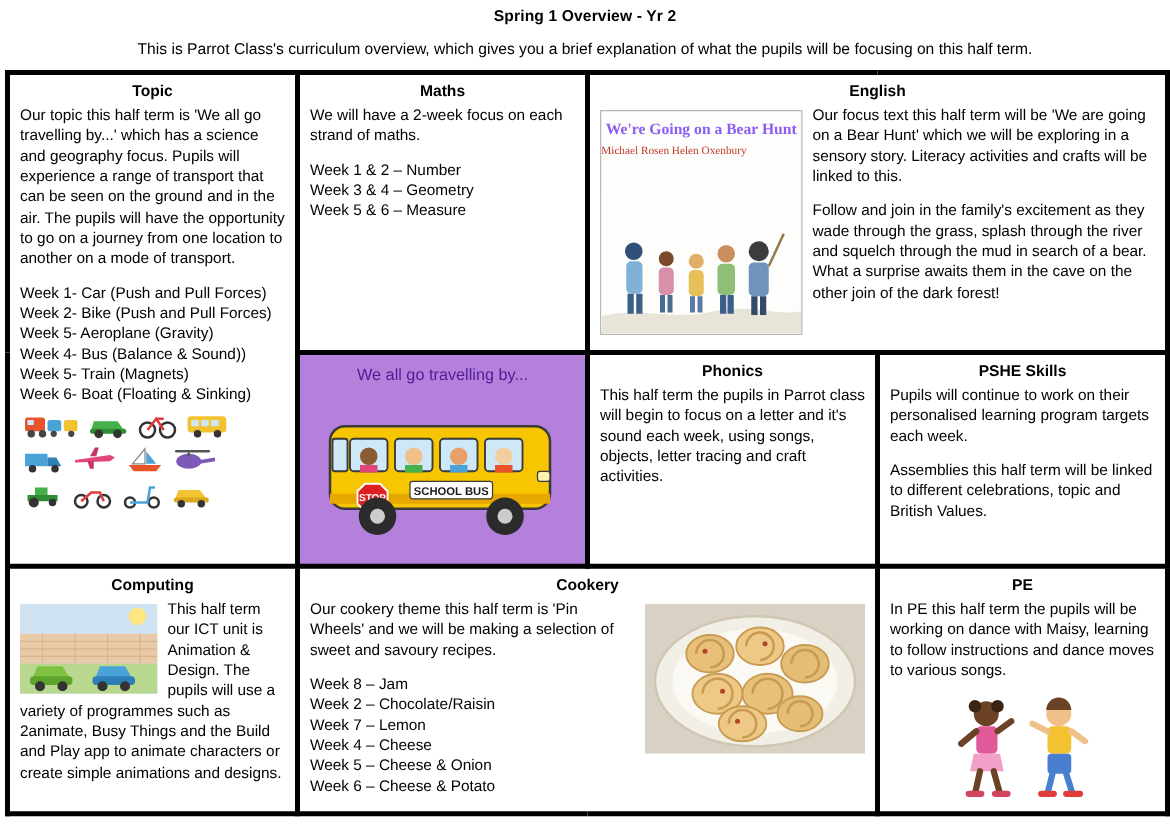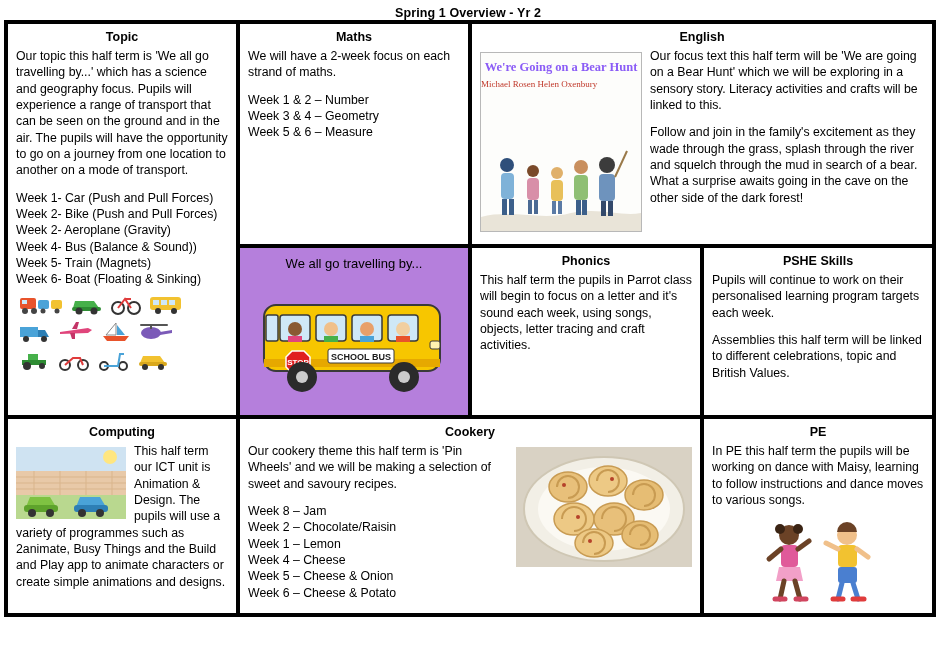--- a/index.html
+++ b/index.html
@@ -69,21 +69,21 @@
     margin: 0;
   }
   
   .travel-cell {
     background: #b57fdc;
     text-align: center;
   }
   .travel-title {
     font-size: 13px;
     padding: 8px 4px 2px 4px;
-    color: #000000;
+    color: #4c1d95;
   }
   .float-left-img {
     float: left;
     margin: 4px 8px 4px 0;
   }
   .float-right-img {
     float: right;
     margin: 4px 0 4px 8px;
   }
   .clearfix::after {
@@ -131,39 +131,40 @@
   }
   .t-item { line-height: 1; }
   svg { display: block; }
 </style>
 </head>
 <body>
 
 <div class="page">
 
   <div class="doc-title">Spring 1 Overview - Yr 2</div>
+  <div class="doc-intro">This is Parrot Class's curriculum overview, which gives you a brief explanation of what the pupils will be focusing on this half term.</div>
 
   <table class="grid">
     <colgroup>
       <col style="width:232px">
       <col style="width:232px">
       <col style="width:232px">
       <col style="width:232px">
     </colgroup>
 
     <tbody>
         <tr>
       <td rowspan="2">
         <div class="cell-head">Topic</div>
         <div class="cell-body">
           <p>Our topic this half term is 'We all go travelling by...' which has a science and geography focus.  Pupils will experience a range of transport that can be seen on the ground and in the air.  The pupils will have the opportunity to go on a journey from one location to another on a mode of transport.</p>
           <div class="nowrap-list">
             <p class="list-line">Week 1- Car (Push and Pull Forces)</p>
             <p class="list-line">Week 2- Bike  (Push and Pull Forces)</p>
-            <p class="list-line">Week 2- Aeroplane (Gravity)</p>
+            <p class="list-line">Week 5- Aeroplane (Gravity)</p>
             <p class="list-line">Week 4- Bus (Balance &amp; Sound))</p>
             <p class="list-line">Week 5- Train (Magnets)</p>
             <p class="list-line">Week 6- Boat (Floating &amp; Sinking)</p>
           </div>
 
           <div class="transport-row">
 
             <span class="t-item">
               <svg width="46" height="24" viewBox="0 0 46 24">
                 <rect x="2" y="6" width="16" height="11" rx="2" fill="#e8532b"></rect>
@@ -314,21 +315,21 @@
               <g>
                 <circle cx="126" cy="44" r="8" fill="#3c3c3c"></circle>
                     <rect x="118" y="53" width="16" height="27" rx="4" fill="#6e93bd"></rect>
                 <rect x="120" y="80" width="5" height="15" fill="#33496b"></rect>
                     <rect x="127" y="80" width="5" height="15" fill="#33496b"></rect>
                 <path d="M134 56 L146 30" stroke="#9a7a4a" stroke-width="2"></path>
               </g>
             </svg>
           </div>
           <p>Our focus text this half term will be 'We are going on a Bear Hunt' which we will be exploring in a sensory story.  Literacy activities and crafts will be linked to this.</p>
-          <p>Follow and join in the family's excitement as they wade through the grass, splash through the river and squelch through the mud in search of a bear.  What a surprise awaits going in the cave on the other side of the dark forest!</p>
+          <p>Follow and join in the family's excitement as they wade through the grass, splash through the river and squelch through the mud in search of a bear.  What a surprise awaits them in the cave on the other join of the dark forest!</p>
         </div>
       </td>
     </tr>
 
     <tr>
       <td class="travel-cell">
         <div class="travel-title">We all go travelling by...</div>
         <svg width="208" height="130" viewBox="0 0 208 130" style="margin:6px auto 6px auto;">
 
           <rect x="14" y="26" width="176" height="66" rx="12" fill="#f7c600" stroke="#3a3a3a" stroke-width="2"></rect>
@@ -462,21 +463,21 @@
               <g>
                 <ellipse cx="124" cy="88" rx="18" ry="14" fill="#e6bd74" stroke="#c89b52" stroke-width="1.5"></ellipse>
                 <path d="M124 88 m-10 0 a10 10 0 1 1 10 10" fill="none" stroke="#c89b52" stroke-width="2"></path>
               </g>
             </g>
           </svg>
           <p>Our cookery theme this half term is 'Pin Wheels' and we will be making a selection of sweet and savoury recipes.</p>
           <div class="nowrap-list">
             <p class="list-line">Week 8 – Jam</p>
             <p class="list-line">Week 2 – Chocolate/Raisin</p>
-            <p class="list-line">Week 1 – Lemon</p>
+            <p class="list-line">Week 7 – Lemon</p>
             <p class="list-line">Week 4 – Cheese</p>
             <p class="list-line">Week 5 – Cheese &amp; Onion</p>
             <p class="list-line">Week 6 – Cheese &amp; Potato</p>
           </div>
         </div>
       </td>
 
       <td>
         <div class="cell-head">PE</div>
         <div class="cell-body">

